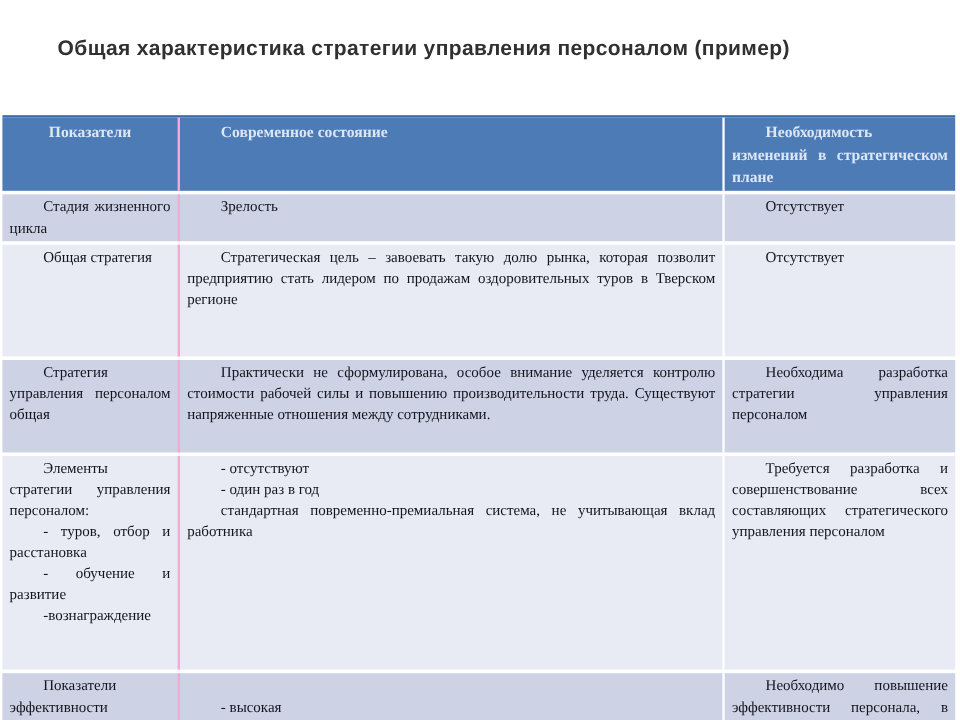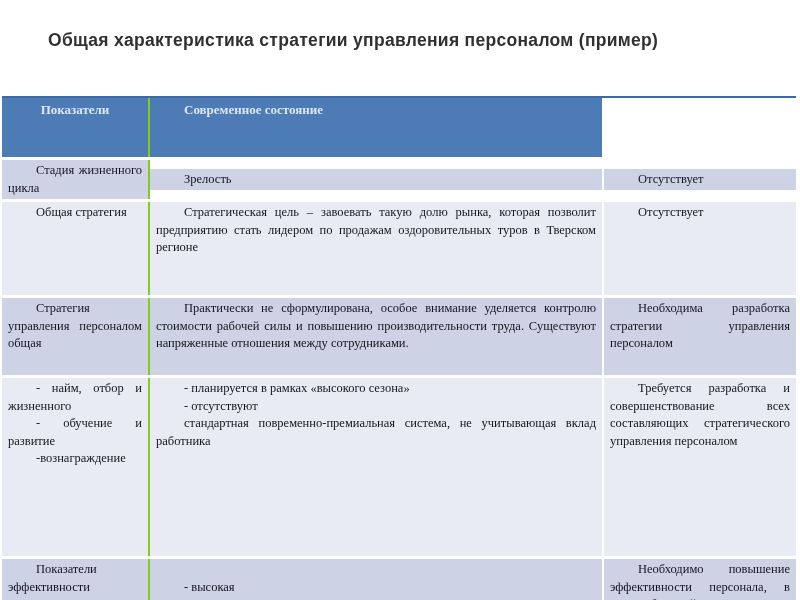--- a/index.html
+++ b/index.html
@@ -19,33 +19,33 @@
   .table {
     position:absolute; left:2px; top:96px; width:794px;
     border-top:2px solid #3a69a5;
   }
   .tr { display:flex; margin-bottom:3px; }
   .td {
     box-sizing:border-box; padding:2px 6px;
     color:#15151f; font-size:12.5px; line-height:17.5px;
     overflow:hidden;
   }
-  .c1 { width:148px; border-right:2px solid #84cc16; }
+  .c1 { width:148px; border-right:2px solid #f9a8d4; }
   .c2 { width:454px; border-right:2px solid #ffffff; }
   .c3 { width:192px; }
 
   .thead { min-height:59px; }
   .thead .td {
     background:#4d7bb5; color:#dce6f4;
     font-weight:bold; font-size:13px; line-height:19px;
   }
   .dark  .td { background:#cdd3e4; }
   .light .td { background:#e9ebf4; }
 
-  .r1 { min-height:34px;align-items:center; }
+  .r1 { min-height:34px; }
   .r2 { min-height:93px; }
   .r3 { min-height:77px; }
   .r4 { min-height:178px; }
   .r5 { min-height:60px; }
 
   p { margin:0; text-indent:28px; text-align:justify; }
   .center p { text-align:center; text-indent:0; }
 </style>
 </head>
 <body>
@@ -55,20 +55,23 @@
   <div class="title">Общая характеристика стратегии управления персоналом  (пример)</div>
 
   <div class="table">
 
     <div class="tr thead">
       <div class="td c1 center">
         <p>Показатели</p>
       </div>
       <div class="td c2">
         <p>Современное состояние</p>
+      </div>
+      <div class="td c3">
+        <p>Необходимость изменений в стратегическом плане</p>
       </div>
     </div>
 
     <div class="tr dark r1">
       <div class="td c1">
         <p>Стадия жизненного цикла</p>
       </div>
       <div class="td c2">
         <p>Зрелость</p>
       </div>
@@ -96,27 +99,28 @@
       <div class="td c2">
         <p>Практически не сформулирована, особое внимание уделяется контролю стоимости рабочей силы и повышению производительности труда. Существуют напряженные отношения между сотрудниками.</p>
       </div>
       <div class="td c3">
         <p>Необходима разработка стратегии управления персоналом</p>
       </div>
     </div>
 
     <div class="tr light r4">
       <div class="td c1">
-        <p>- найм, отбор и жизненного</p>
+        <p>Элементы стратегии управления персоналом:</p>
+        <p>- туров, отбор и расстановка</p>
         <p>- обучение и развитие</p>
         <p>-вознаграждение</p>
       </div>
       <div class="td c2">
-        <p>- планируется в рамках «высокого сезона»</p>
         <p>- отсутствуют</p>
+        <p>- один раз в год</p>
         <p>стандартная повременно-премиальная система, не учитывающая вклад работника</p>
       </div>
       <div class="td c3">
         <p>Требуется разработка и совершенствование всех составляющих стратегического управления персоналом</p>
       </div>
     </div>
 
     <div class="tr dark r5">
       <div class="td c1">
         <p>Показатели эффективности персонала:</p>

